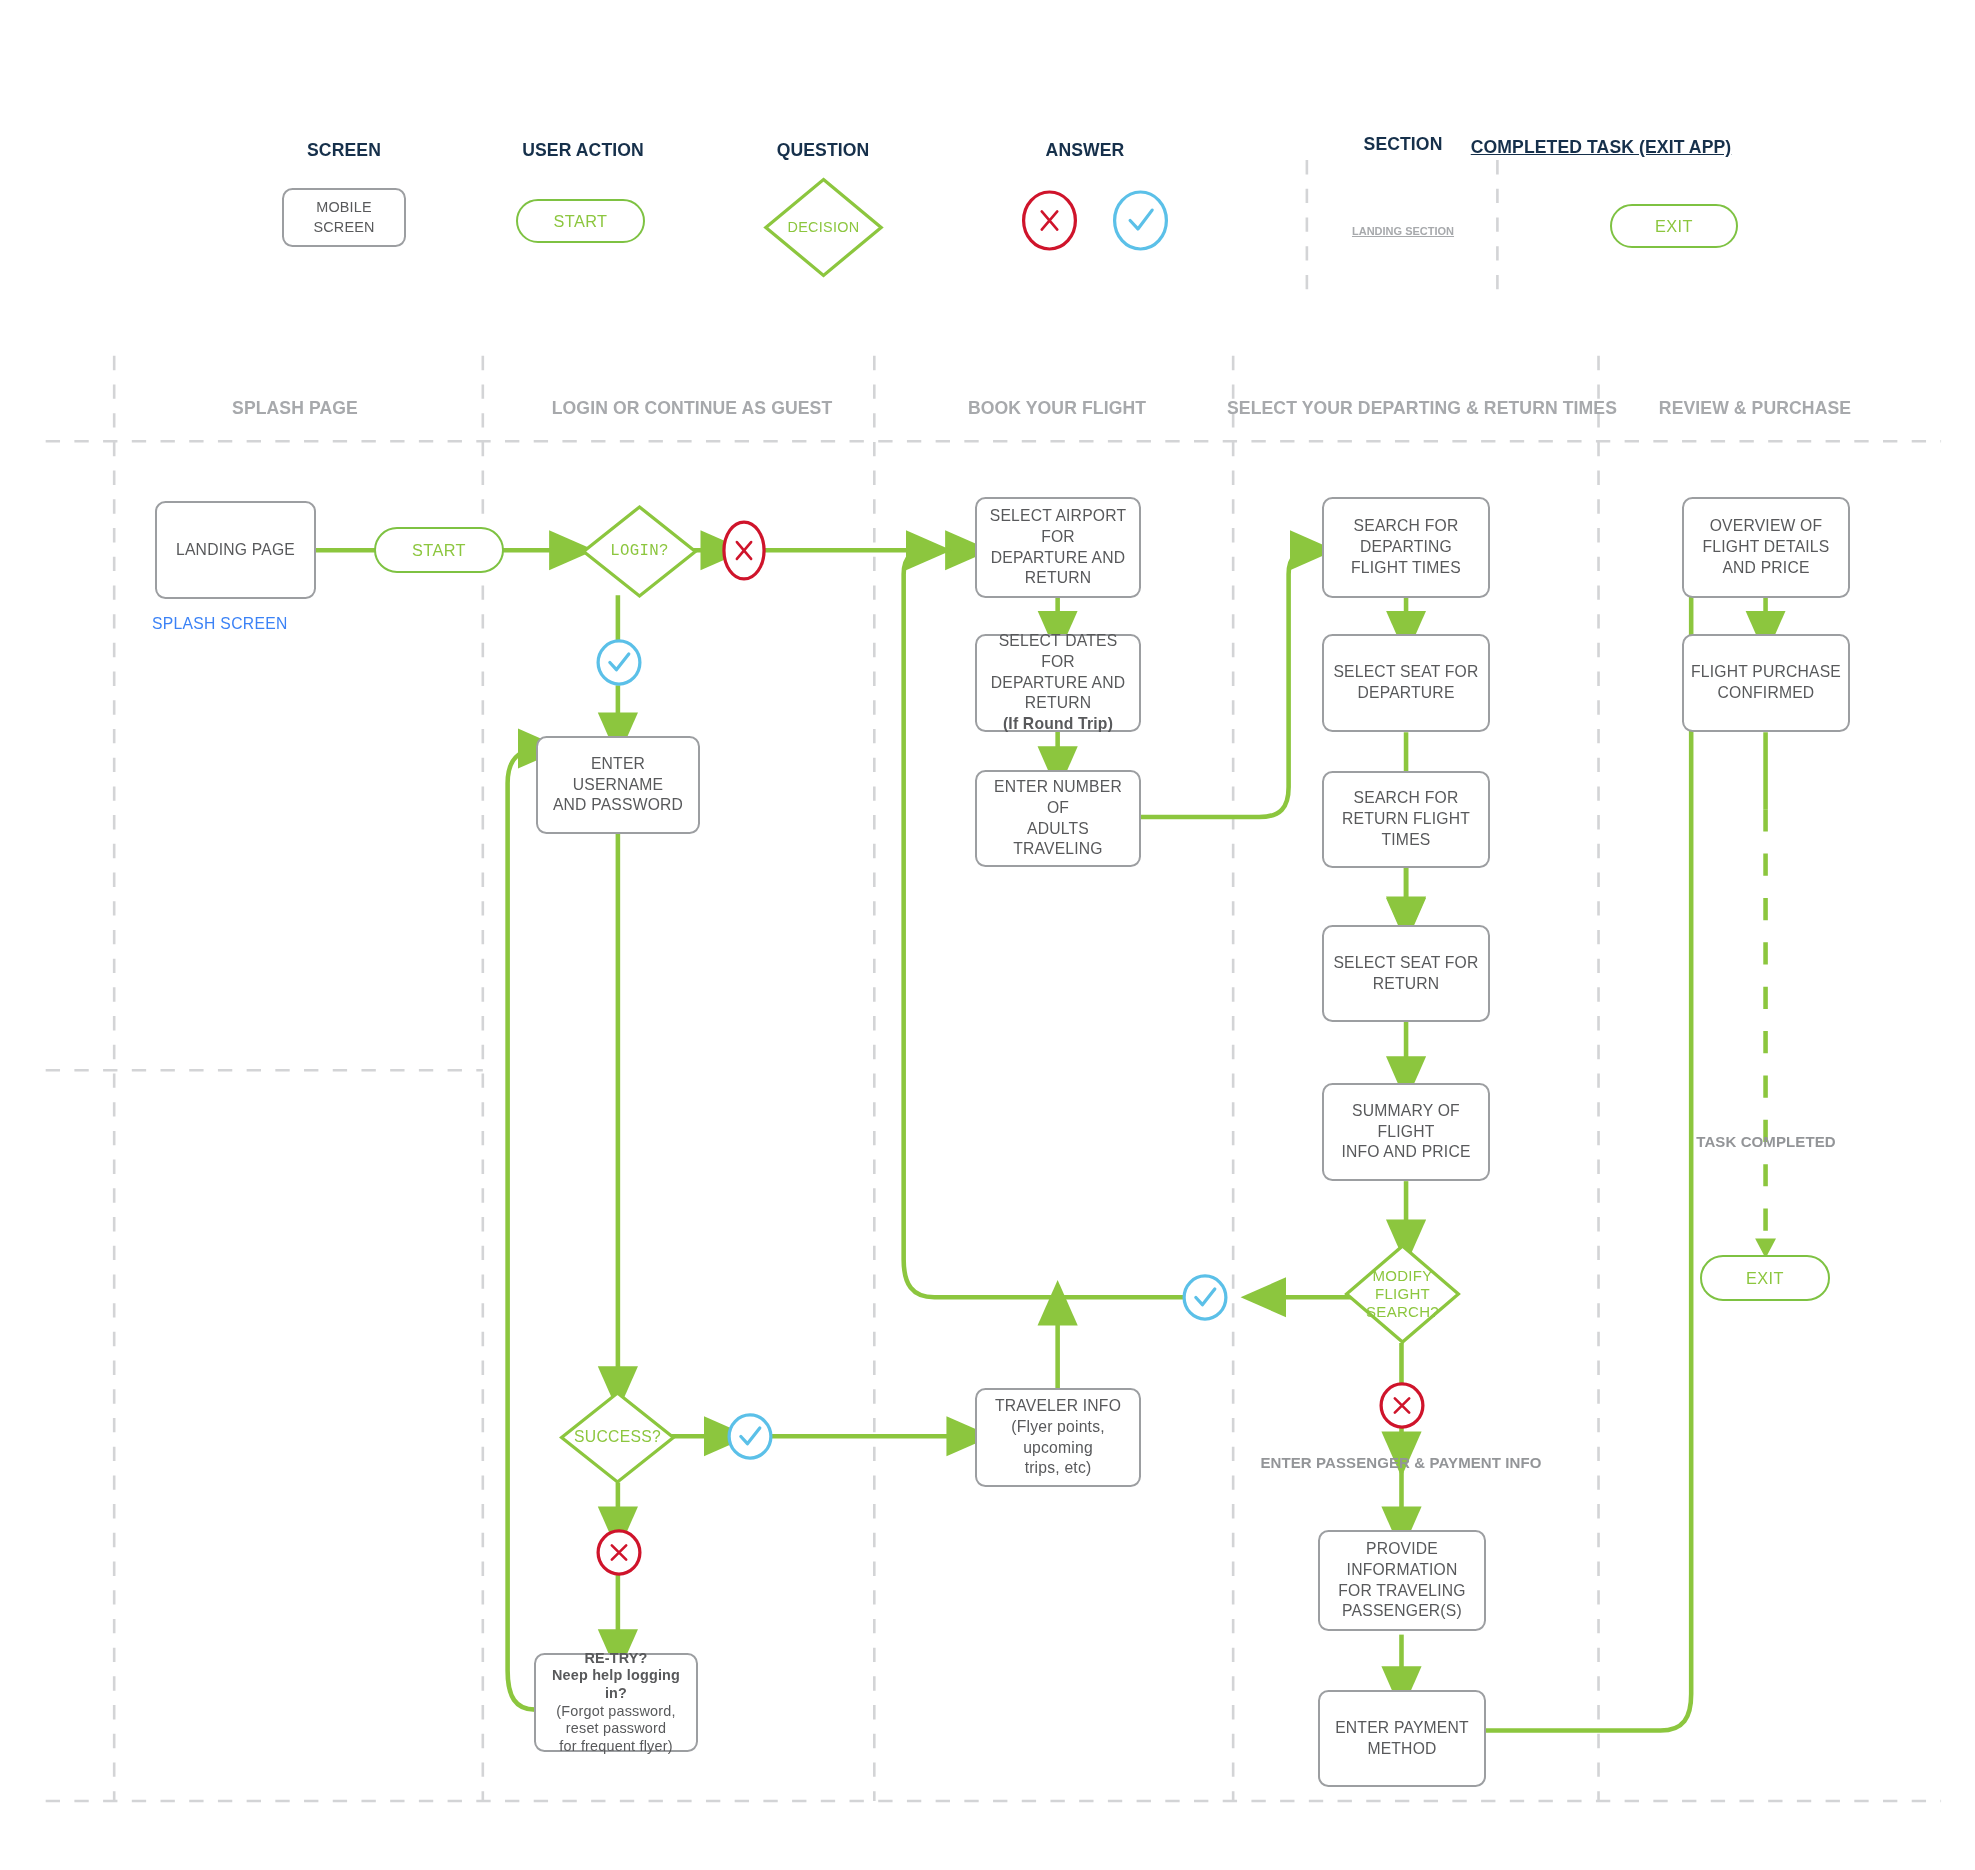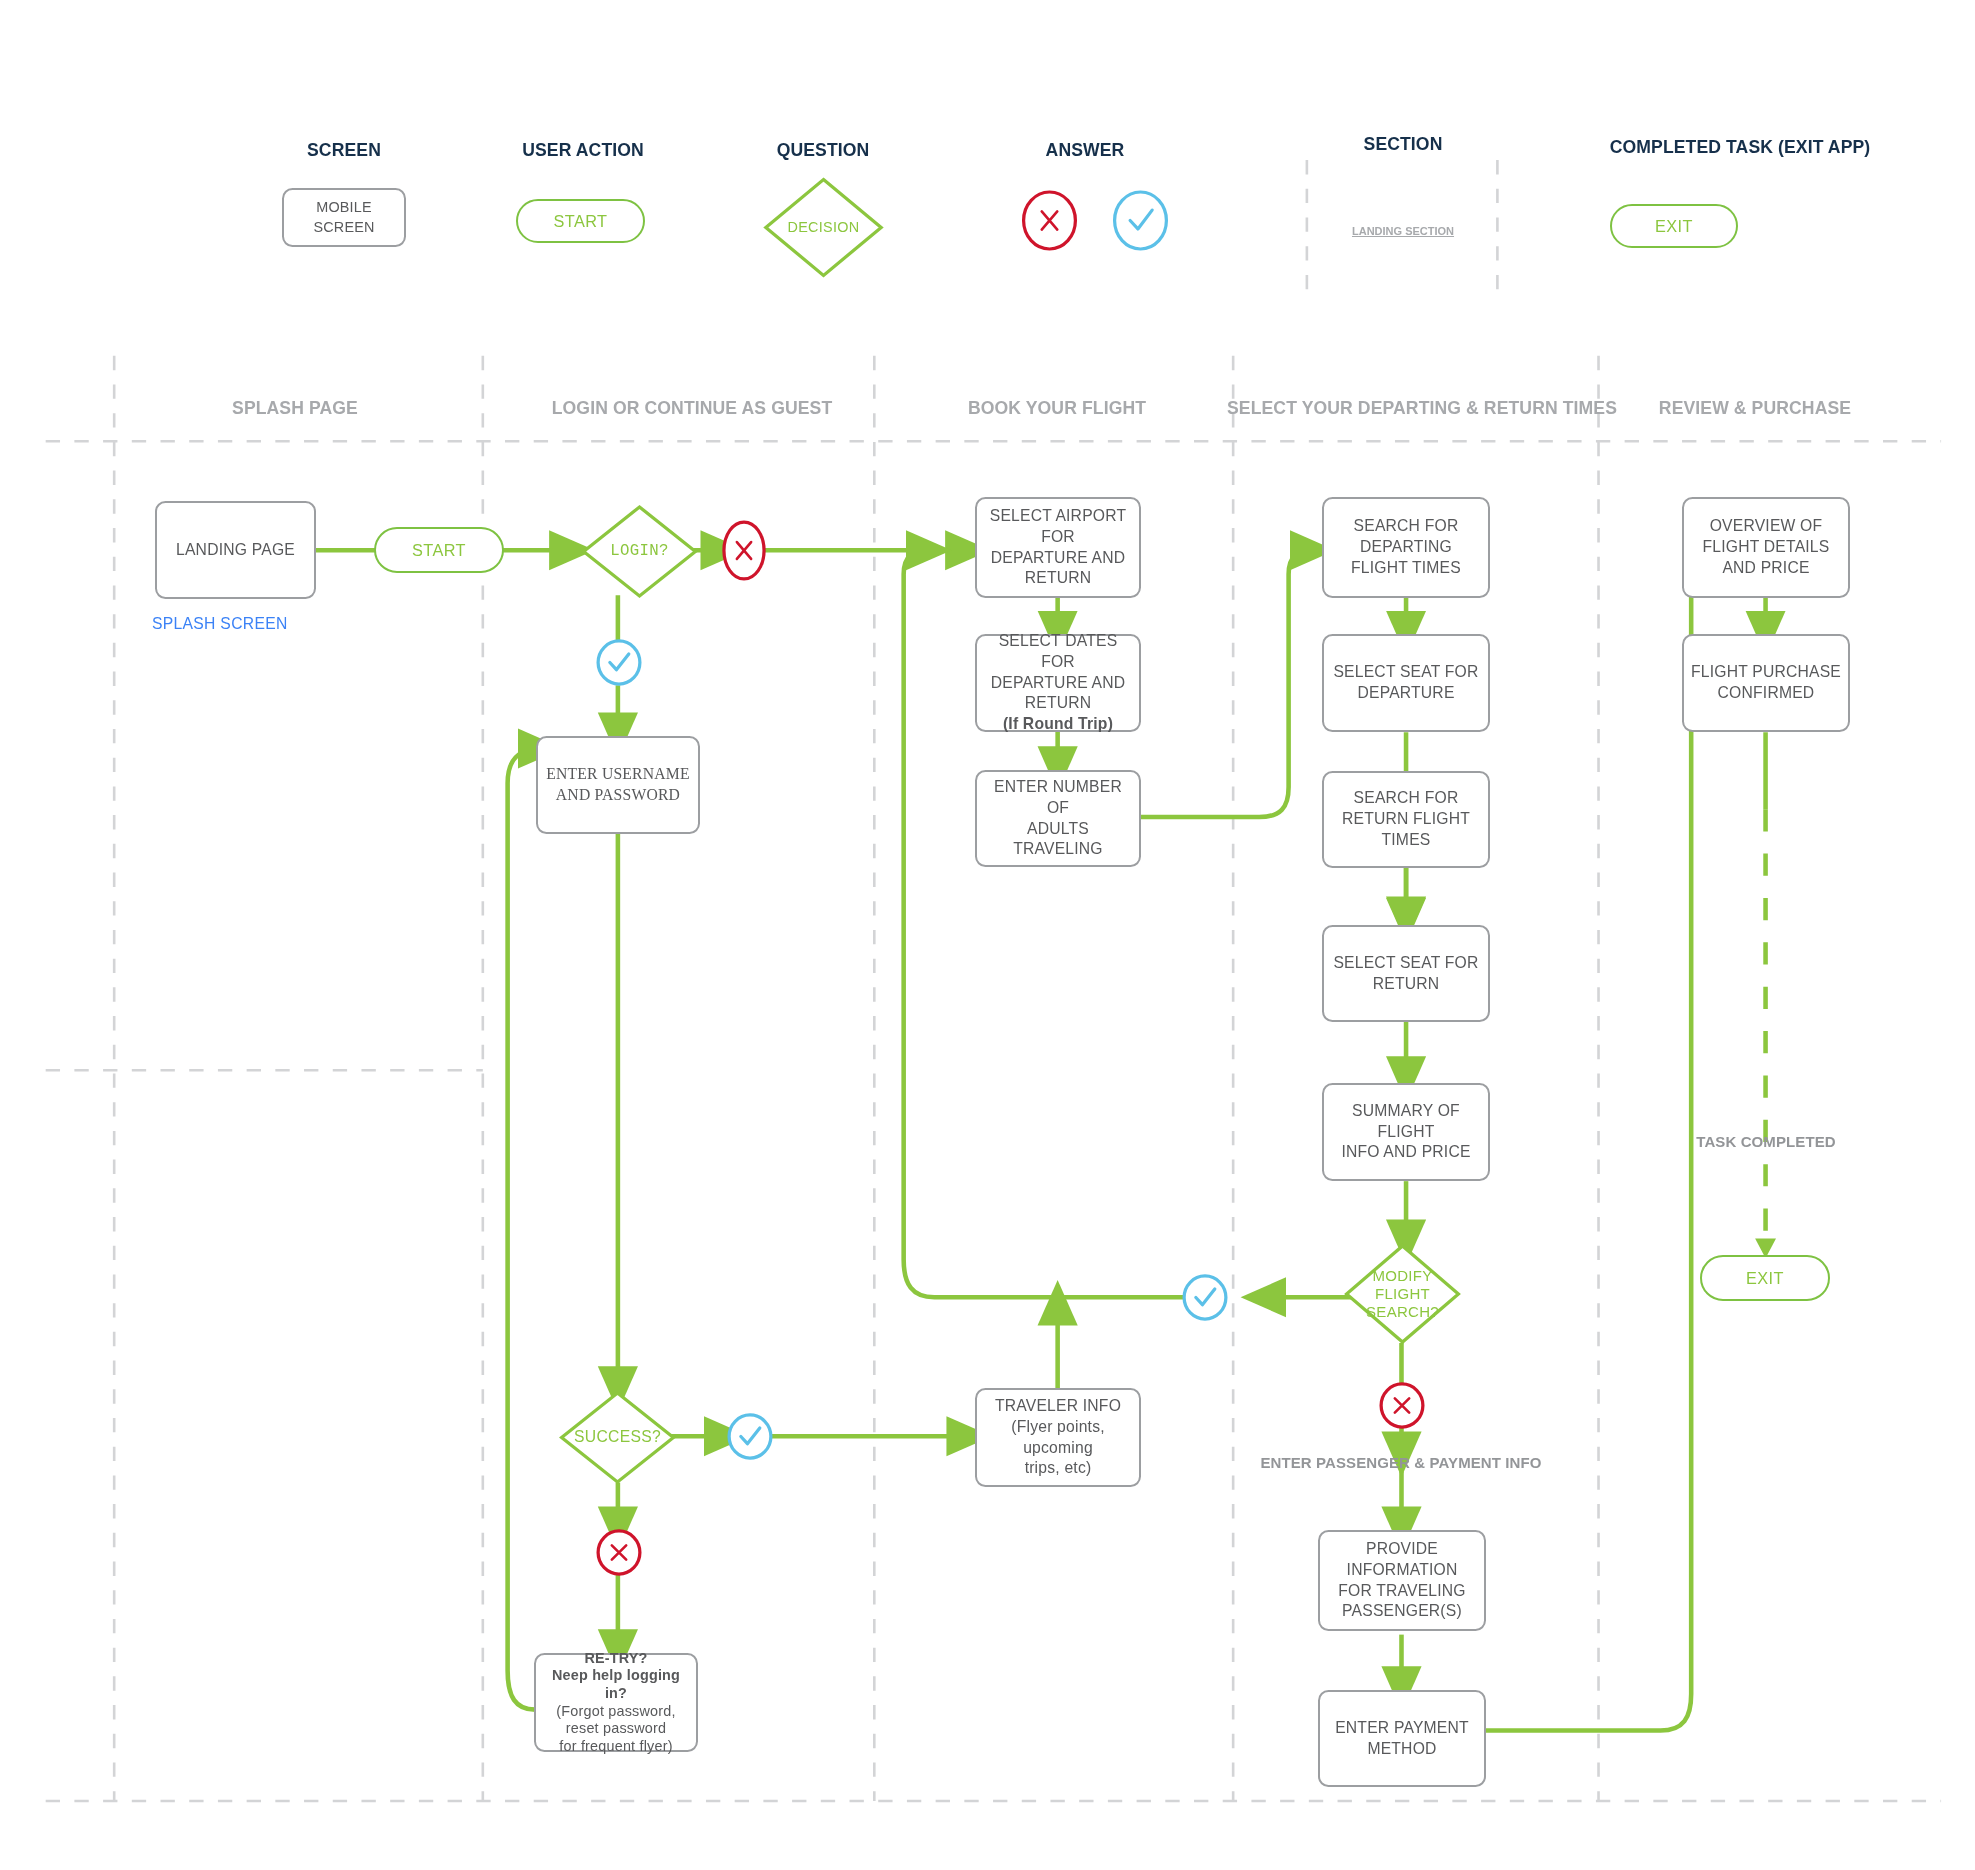--- a/index.html
+++ b/index.html
@@ -217,21 +217,21 @@
   <div class="ans" style="left:1112px;top:189px;">
     <svg width="57" height="63" viewBox="0 0 88 96">
       <ellipse cx="44" cy="48" rx="40" ry="44" fill="#fff" stroke="#5bc0e8" stroke-width="5"></ellipse>
       <path d="M28,48 L40,61 L62,32" stroke="#5bc0e8" stroke-width="5" fill="none" stroke-linecap="round" stroke-linejoin="round"></path>
     </svg>
   </div>
 
   <div class="legend-title" style="left:1403px;top:134px;">SECTION</div>
   <div class="legend-section-label" style="left:1403px;top:225px;">LANDING SECTION</div>
 
-  <div class="legend-title" style="left:1740px;top:137px;">COMPLETED TASK (EXIT APP)</div>
+  <div class="legend-title" style="left:1601px;top:137px;text-decoration:underline;">COMPLETED TASK (EXIT APP)</div>
   <div class="node pill" style="left:1610px;top:204px;width:128px;height:44px;">EXIT</div>
 
   <div class="section-title" style="left:295px;top:398px;">SPLASH PAGE</div>
   <div class="section-title" style="left:692px;top:398px;">LOGIN OR CONTINUE AS GUEST</div>
   <div class="section-title" style="left:1057px;top:398px;">BOOK YOUR FLIGHT</div>
   <div class="section-title" style="left:1422px;top:398px;">SELECT YOUR DEPARTING &amp; RETURN TIMES</div>
   <div class="section-title" style="left:1755px;top:398px;">REVIEW &amp; PURCHASE</div>
 
   <div class="node screen-box" style="left:155px;top:501px;width:161px;height:98px;">LANDING PAGE</div>
   <div class="muted-label" style="left:152px;top:615px;">SPLASH SCREEN</div>
@@ -252,21 +252,21 @@
     </svg>
   </div>
 
   <div class="ans" style="left:596px;top:639px;">
     <svg width="46" height="47" viewBox="0 0 70 72">
       <ellipse cx="35" cy="36" rx="32" ry="33" fill="#fff" stroke="#5bc0e8" stroke-width="5"></ellipse>
       <path d="M21,36 L31,47 L50,23" stroke="#5bc0e8" stroke-width="5" fill="none" stroke-linecap="round" stroke-linejoin="round"></path>
     </svg>
   </div>
 
-  <div class="node screen-box" style="left:536px;top:736px;width:164px;height:98px;flex-direction:column;font-family:Liberation Serif, serif;">
+  <div class="node screen-box" style="left:536px;top:736px;width:164px;height:98px;flex-direction:column;">
     <span class="box-lines">ENTER USERNAME</span>
     <span class="box-lines">AND PASSWORD</span>
   </div>
 
   <div class="diamond-wrap" style="left:559px;top:1390px;width:117px;height:95px;">
     <svg width="117" height="95" viewBox="0 0 180 145">
       <polygon points="90,4 176,72.5 90,141 4,72.5" fill="#fff" stroke="#8cc63e" stroke-width="5"></polygon>
     </svg>
     <div class="diamond-label">SUCCESS?</div>
   </div>

